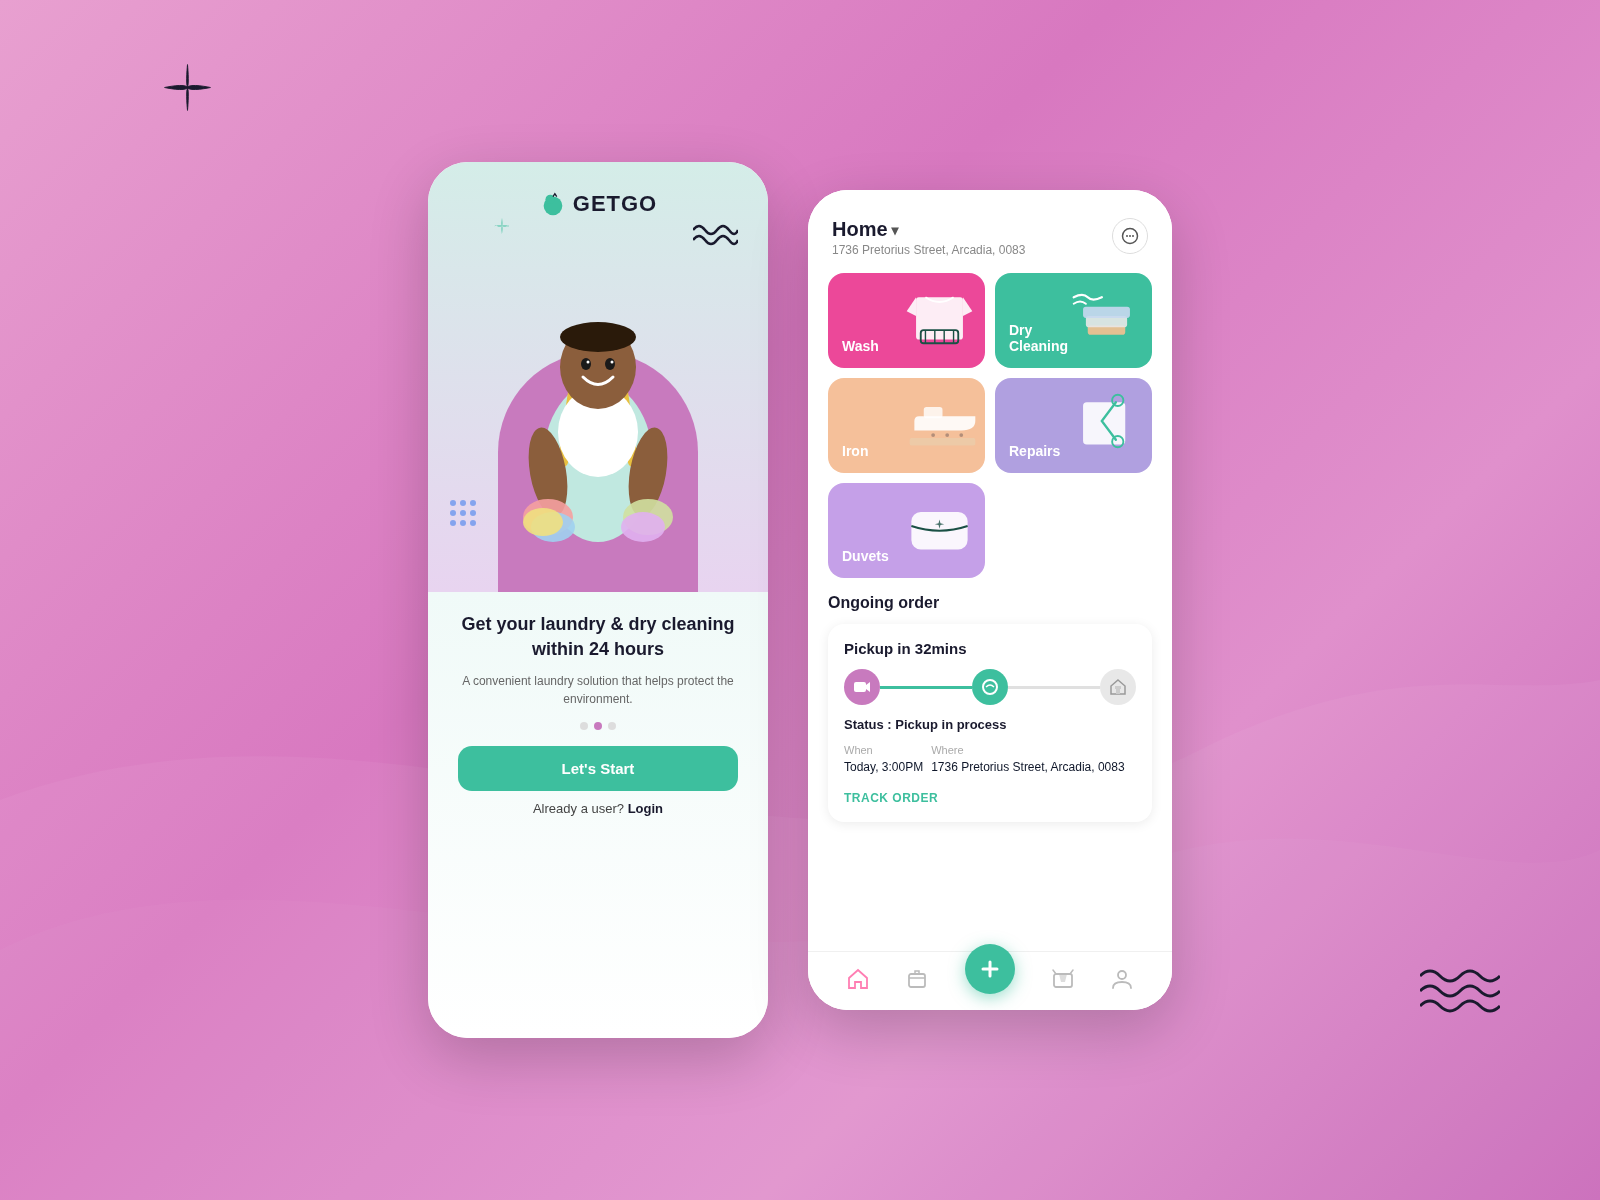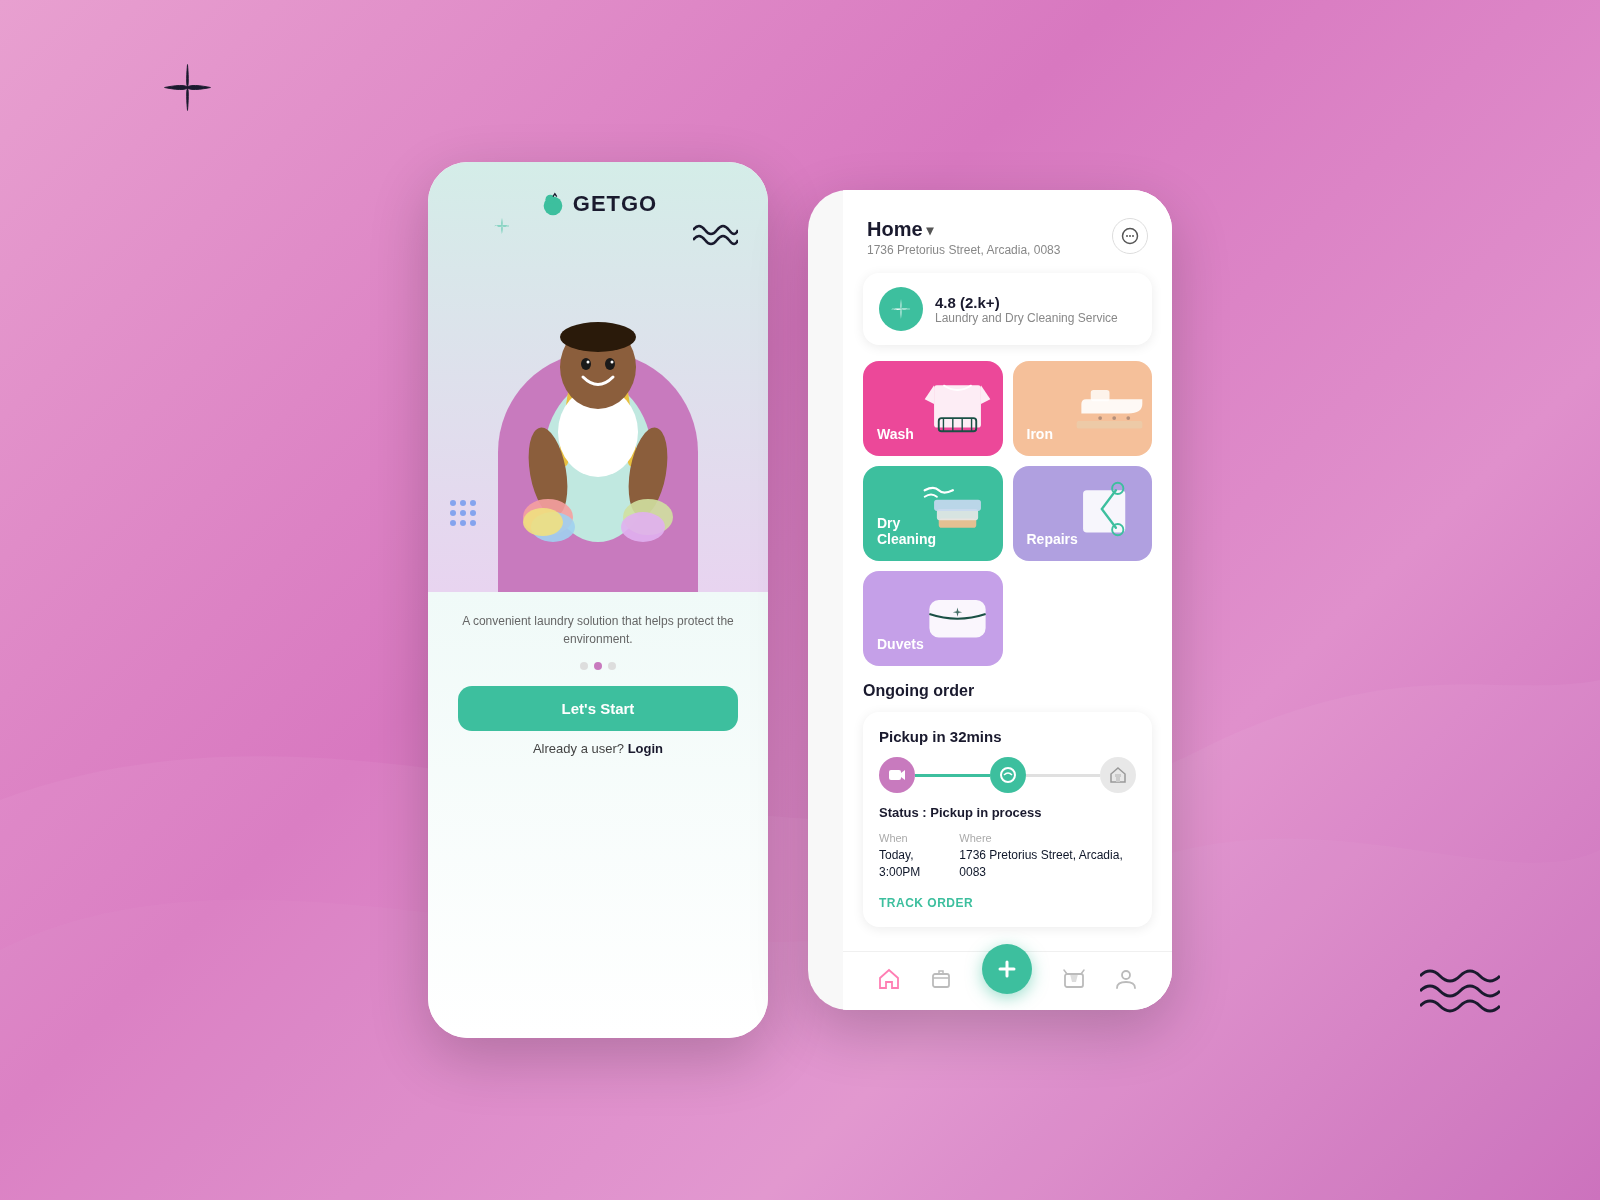--- a/index.html
+++ b/index.html
@@ -208,21 +208,20 @@
       font-weight: 700;
       color: #1a1a2e;
       margin-top: 32px;
     }
 
     
     .phone-2 {
       width: 364px;
       height: 820px;
       background: #f8f8f8;
-      padding-left: 35px;
     }
 
     .phone-2-inner {
       height: 100%;
       display: flex;
       flex-direction: column;
       background: white;
     }
 
     .home-header {
@@ -572,20 +571,21 @@
             <ellipse cx="45" cy="220" rx="20" ry="14" fill="#f0e080" opacity="0.9"></ellipse>
             <ellipse cx="150" cy="215" rx="25" ry="18" fill="#d0e0a0" opacity="0.9"></ellipse>
             <ellipse cx="145" cy="225" rx="22" ry="15" fill="#e0b0f0" opacity="0.9"></ellipse>
 
             <ellipse cx="100" cy="35" rx="38" ry="15" fill="#2a1a0a"></ellipse>
           </svg>
         </div>
       </div>
 
       <div class="phone-1-content">
+        <h2 class="headline">Get your laundry &amp; dry cleaning within 24 hours</h2>
         <p class="subtext">A convenient laundry solution that helps protect the environment.</p>
         <div class="dots-indicator">
           <div class="dot"></div>
           <div class="dot active"></div>
           <div class="dot"></div>
         </div>
         <button class="btn-start">Let's Start</button>
         <p class="login-text">
           <span>Already a user?</span>
           <span class="login-link">Login</span>
@@ -608,74 +608,63 @@
         <div class="chat-btn">
           <svg width="18" height="18" viewBox="0 0 18 18" fill="none">
             <circle cx="9" cy="9" r="7.5" stroke="#555" stroke-width="1.5"></circle>
             <circle cx="6" cy="9" r="1" fill="#555"></circle>
             <circle cx="9" cy="9" r="1" fill="#555"></circle>
             <circle cx="12" cy="9" r="1" fill="#555"></circle>
           </svg>
         </div>
       </div>
 
-      <div class="rating-card">
-        <div class="rating-icon">
-          <svg width="24" height="24" viewBox="0 0 24 24" fill="none">
-            <path d="M12 2 C12 2 13 10 12 12 C11 14 2 12 2 12 C2 12 11 11 12 12 C13 13 12 22 12 22 C12 22 11 13 12 12 C13 11 22 12 22 12 C22 12 13 13 12 12 C11 11 12 2 12 2Z" fill="white"></path>
-          </svg>
-        </div>
-        <div class="rating-info">
-          <div class="rating-score">4.8 (2.k+)</div>
-          <div class="rating-label">Laundry and Dry Cleaning Service</div>
-        </div>
-      </div>
 
       <div class="service-grid">
 
         <div class="service-card wash">
           <svg style="position:absolute;right:8px;top:8px;width:75px;height:70px;" viewBox="0 0 80 70" fill="none">
 
             <rect x="15" y="15" width="50" height="45" rx="3" fill="white" opacity="0.9"></rect>
             <path d="M15,15 L5,30 L15,35 L15,15Z" fill="white" opacity="0.9"></path>
             <path d="M65,15 L75,30 L65,35 L65,15Z" fill="white" opacity="0.9"></path>
             <path d="M25,15 Q40,25 55,15" stroke="white" stroke-width="2" fill="none"></path>
 
             <rect x="20" y="50" width="40" height="14" rx="3" fill="none" stroke="#1a5045" stroke-width="2"></rect>
             <path d="M25,50 L25,64 M35,50 L35,64 M45,50 L45,64 M55,50 L55,64" stroke="#1a5045" stroke-width="1.5"></path>
           </svg>
           <span class="service-name">Wash</span>
         </div>
 
+        <div class="service-card dry-cleaning">
+          <svg style="position:absolute;right:8px;top:8px;width:75px;height:70px;" viewBox="0 0 80 70" fill="none">
+
+            <rect x="20" y="45" width="40" height="10" rx="3" fill="#f5c090" opacity="0.9"></rect>
+            <rect x="18" y="35" width="44" height="12" rx="3" fill="#e8e8e8" opacity="0.9"></rect>
+            <rect x="15" y="25" width="50" height="12" rx="3" fill="#c8d8f0" opacity="0.9"></rect>
+
+            <path d="M5,15 Q15,10 20,15 Q25,20 35,15" stroke="white" stroke-width="2.5" fill="none" stroke-linecap="round"></path>
+            <path d="M5,22 Q12,17 18,22" stroke="white" stroke-width="2" fill="none" stroke-linecap="round"></path>
+          </svg>
+          <span class="service-name">Dry<br>Cleaning</span>
+        </div>
+
         <div class="service-card iron">
           <svg style="position:absolute;right:5px;top:8px;width:75px;height:70px;" viewBox="0 0 80 70" fill="none">
 
             <path d="M10,45 L60,45 Q75,45 75,35 L75,30 L15,30 Q10,30 10,35 Z" fill="white" opacity="0.9"></path>
             <rect x="20" y="20" width="20" height="12" rx="3" fill="white" opacity="0.8"></rect>
 
             <circle cx="30" cy="50" r="2" fill="#1a1a2e" opacity="0.3"></circle>
             <circle cx="45" cy="50" r="2" fill="#1a1a2e" opacity="0.3"></circle>
             <circle cx="60" cy="50" r="2" fill="#1a1a2e" opacity="0.3"></circle>
 
             <rect x="5" y="53" width="70" height="8" rx="2" fill="#e8d0b0" opacity="0.6"></rect>
           </svg>
           <span class="service-name">Iron</span>
-        </div>
-
-        <div class="service-card dry-cleaning">
-          <svg style="position:absolute;right:8px;top:8px;width:75px;height:70px;" viewBox="0 0 80 70" fill="none">
-
-            <rect x="20" y="45" width="40" height="10" rx="3" fill="#f5c090" opacity="0.9"></rect>
-            <rect x="18" y="35" width="44" height="12" rx="3" fill="#e8e8e8" opacity="0.9"></rect>
-            <rect x="15" y="25" width="50" height="12" rx="3" fill="#c8d8f0" opacity="0.9"></rect>
-
-            <path d="M5,15 Q15,10 20,15 Q25,20 35,15" stroke="white" stroke-width="2.5" fill="none" stroke-linecap="round"></path>
-            <path d="M5,22 Q12,17 18,22" stroke="white" stroke-width="2" fill="none" stroke-linecap="round"></path>
-          </svg>
-          <span class="service-name">Dry<br>Cleaning</span>
         </div>
 
         <div class="service-card repairs" style="grid-column:2;">
           <svg style="position:absolute;right:8px;top:8px;width:75px;height:70px;" viewBox="0 0 80 70" fill="none">
 
             <rect x="15" y="15" width="45" height="45" rx="4" fill="white" opacity="0.9"></rect>
 
             <path d="M50,15 L35,35 L50,55" stroke="#3dbf9e" stroke-width="2.5" fill="none" stroke-linecap="round"></path>
             <circle cx="52" cy="13" r="6" stroke="#3dbf9e" stroke-width="2" fill="none"></circle>
             <circle cx="52" cy="57" r="6" stroke="#3dbf9e" stroke-width="2" fill="none"></circle>

